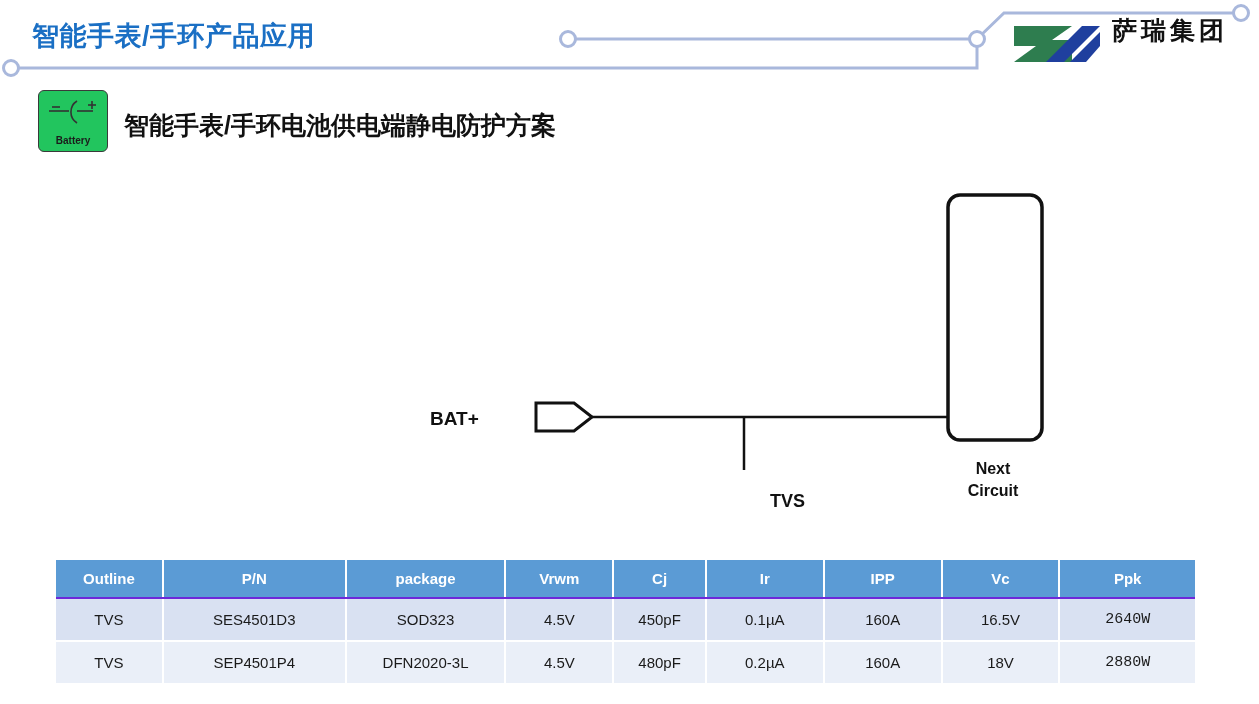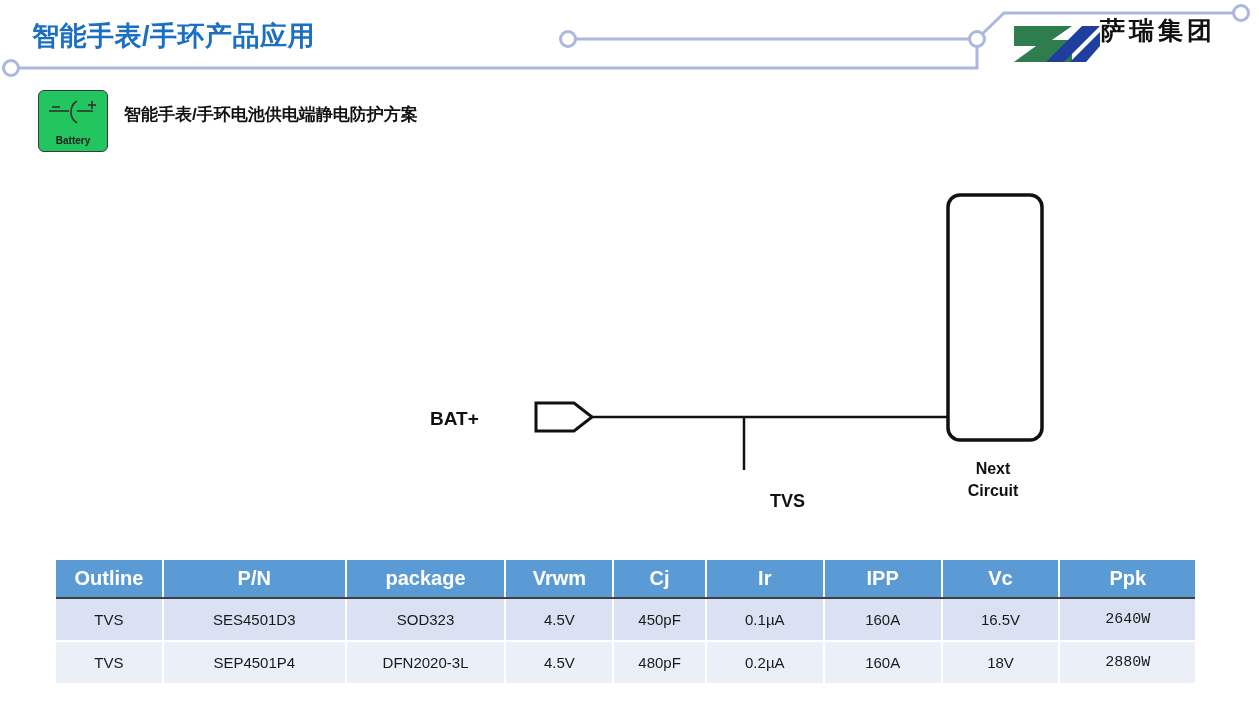--- a/index.html
+++ b/index.html
@@ -22,22 +22,22 @@
   #battery-badge{
     position:absolute;left:38px;top:90px;width:68px;height:60px;
     border:1px solid #3a3a3a;border-radius:6px;background:#22c55e;
   }
   #battery-badge .bsvg{position:absolute;left:4px;top:4px;}
   #battery-badge .blabel{
     position:absolute;left:0;right:0;bottom:5px;text-align:center;
     font-size:10px;font-weight:bold;color:#1b1b1b;
   }
   #section-title{
-    position:absolute;left:124px;top:103px;
-    font-size:17px;font-weight:bold;color:#111;white-space:nowrap;
+    position:absolute;left:124px;top:109px;
+    font-size:25px;font-weight:bold;color:#111;white-space:nowrap;
   }
   
   #circuit{position:absolute;left:0;top:170px;width:1162px;height:300px;}
   .cklabel{position:absolute;font-weight:bold;color:#111;}
   #lbl-bat{left:430px;top:238px;font-size:19px;}
   #lbl-tvs{left:770px;top:321px;font-size:18px;}
   #lbl-gnd{left:719px;top:421px;font-size:18px;}
   #lbl-next{
     left:950px;top:288px;width:86px;text-align:center;
     font-size:16px;line-height:1.35;
@@ -47,24 +47,24 @@
     font-size:15.5px;color:#111;line-height:1.45;white-space:pre-line;
   }
   
   #spec-table{
     position:absolute;left:56px;top:560px;
     border-collapse:collapse;
     width:1139px;
   }
   #spec-table th{
     background:#5b9bd5;color:#ffffff;
-    font-size:20px;font-weight:bold;
+    font-size:15px;font-weight:bold;
     height:35px;
     border-right:2px solid #ffffff;
-    border-bottom:2px solid #404040;
+    border-bottom:2px solid #6d28d9;
     text-align:center;
   }
   #spec-table th:last-child{border-right:none;}
   #spec-table td{
     font-size:15px;color:#1a1a1a;text-align:center;
     height:39px;
     border-right:2px solid #ffffff;
     border-bottom:2px solid #ffffff;
   }
   #spec-table td:last-child{border-right:none;font-family:Liberation Mono, monospace;}
@@ -98,21 +98,21 @@
 
 <div id="brand-logo">
   <svg viewBox="0 0 240 56" width="240" height="56">
 
     <g>
       <path d="M6 10 L64 10 L44 24 L64 24 L64 46 L6 46 L28 30 L6 30 Z" fill="#2e7d4f"></path>
       <path d="M38 46 L74 10 L92 10 L56 46 Z" fill="#1f3f9e"></path>
       <path d="M62 46 L92 16 L92 30 L78 46 Z" fill="#1f3f9e"></path>
     </g>
   </svg>
-  <div style="position:absolute;left:92px;top:-2px;font-size:25px;font-weight:bold;color:#111;letter-spacing:4px;font-family:'Liberation Sans',sans-serif;">萨瑞集团</div>
+  <div style="position:absolute;left:104px;top:-2px;font-size:25px;font-weight:bold;color:#111;letter-spacing:4px;font-family:'Liberation Sans',sans-serif;">萨瑞集团</div>
 </div>
 
 <div id="battery-badge">
   <svg class="bsvg" width="60" height="36" viewBox="0 0 60 36">
     <g stroke="#333" stroke-width="1.6" fill="none">
       <line x1="6" y1="16" x2="17" y2="16"></line>
       <line x1="17" y1="16" x2="26" y2="16"></line>
       <path d="M34 6 A 13 13 0 0 0 34 28"></path>
       <line x1="34" y1="16" x2="50" y2="16"></line>
       <line x1="45" y1="10" x2="53" y2="10"></line>

